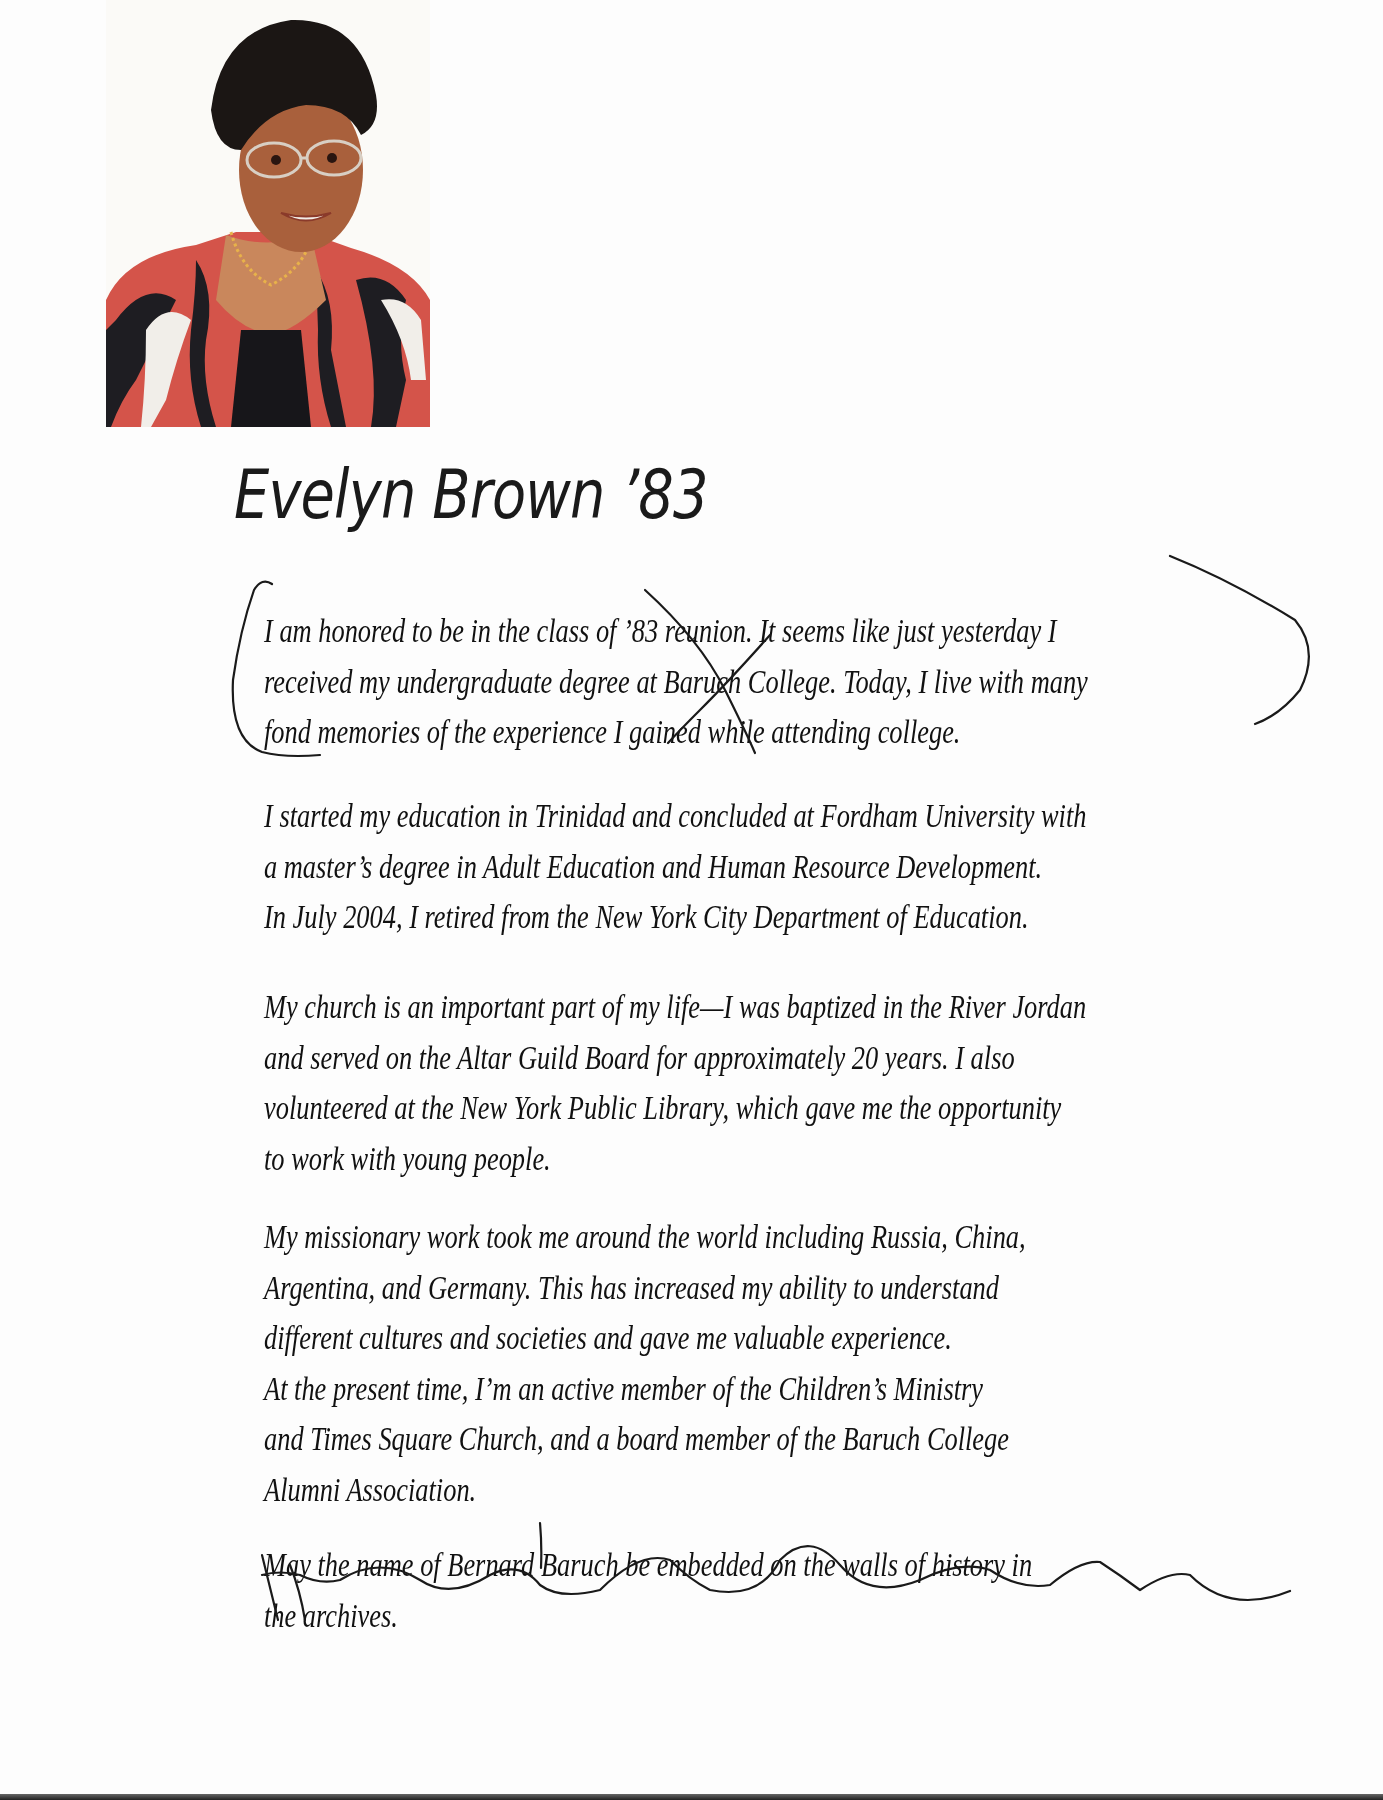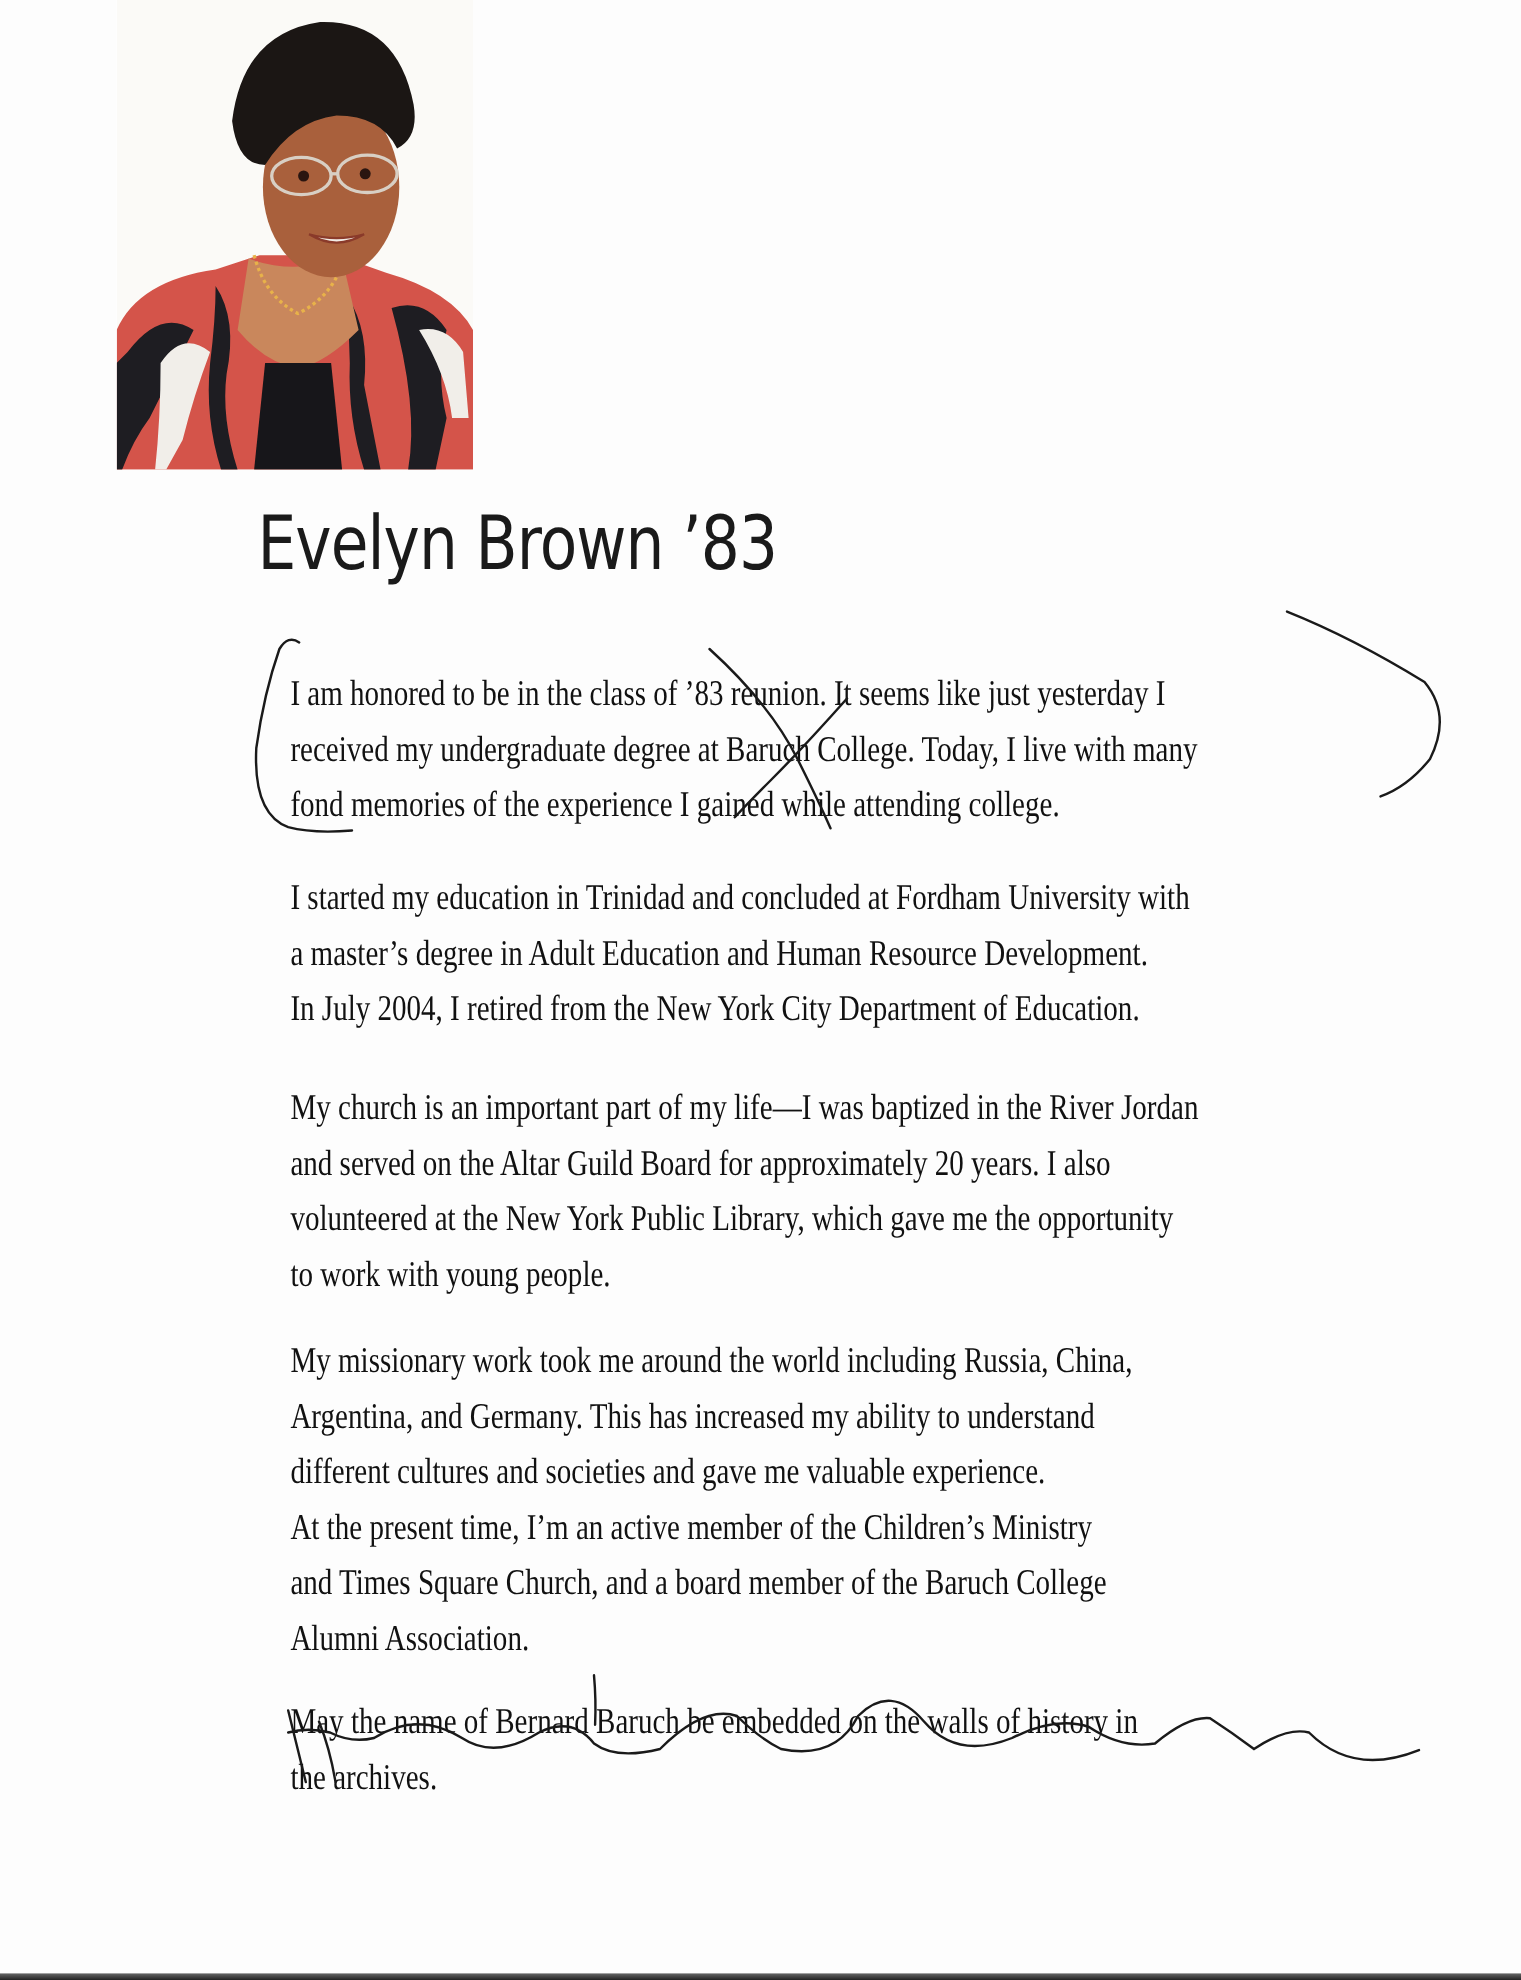--- a/index.html
+++ b/index.html
@@ -1,20 +1,20 @@
 <!DOCTYPE html>
 <html><head>
 <meta charset="utf-8">
 <style>
   html, body { margin:0; padding:0; }
   body {
     width:1383px; height:1800px; position:relative; overflow:hidden;
     background:#fdfdfd;
   }
-  .page { position:absolute; inset:0; }
+  .page { position:absolute; inset:0;font-style:italic; }
   .photo {
     position:absolute; left:106px; top:0; width:324px; height:427px;
     overflow:hidden; background:#fff;
   }
   .photo svg { display:block; }
   .title {
     position:absolute; left:234px; top:455px;
     font-family:"DejaVu Sans", sans-serif; font-weight:400;
     font-size:68px; color:#1a1a1a; letter-spacing:-1px;
     transform:scaleX(0.82); transform-origin:left top; white-space:nowrap;

